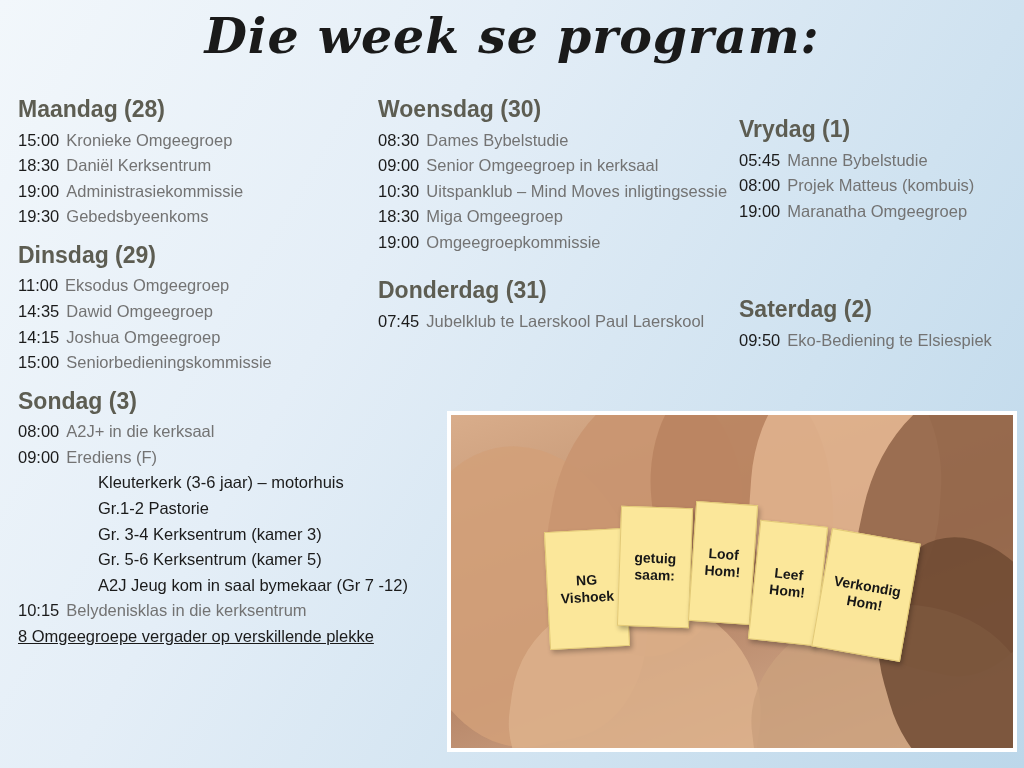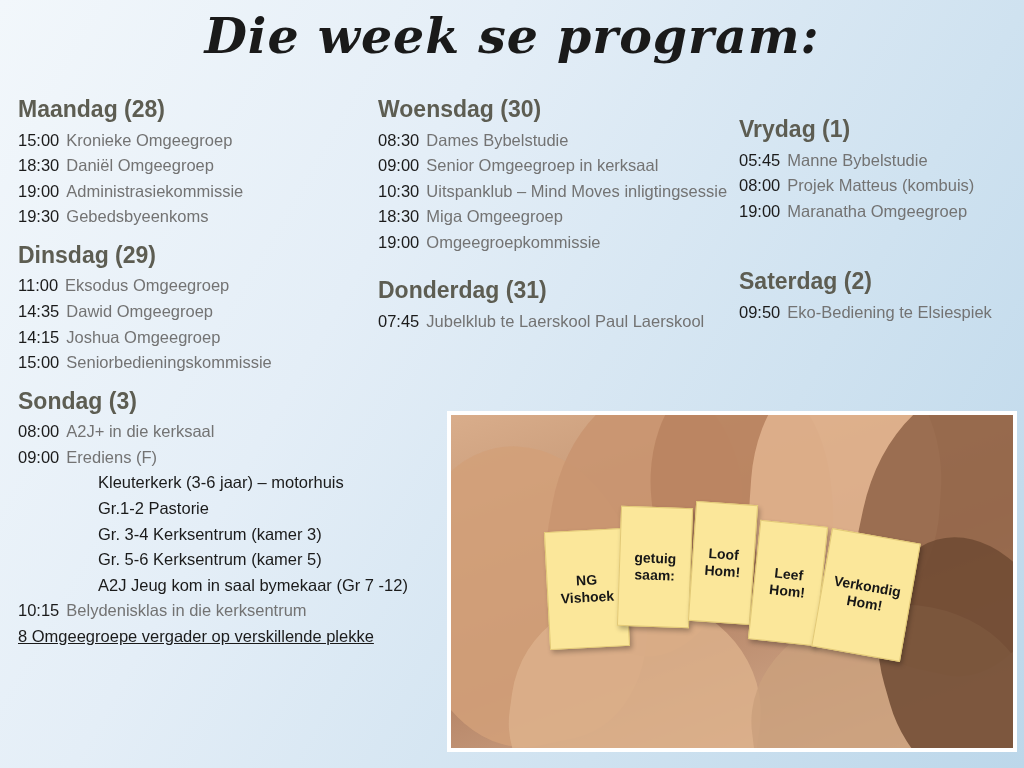--- a/index.html
+++ b/index.html
@@ -129,21 +129,21 @@
   <div class="col col-left">
 
     <div class="block">
       <div class="day-head">Maandag (28)</div>
       <div class="entry">
         <span class="time">15:00</span>
         <span class="text">Kronieke Omgeegroep</span>
       </div>
       <div class="entry">
         <span class="time">18:30</span>
-        <span class="text">Daniël Omgeegroep</span>
+        <span class="text">Daniël Kerksentrum</span>
       </div>
       <div class="entry">
         <span class="time">19:00</span>
         <span class="text">Administrasiekommissie</span>
       </div>
       <div class="entry">
         <span class="time">19:30</span>
         <span class="text">Gebedsbyeenkoms</span>
       </div>
     </div>
@@ -239,21 +239,21 @@
       <div class="entry pad">
         <span class="time">08:00</span>
         <span class="text">Projek Matteus (kombuis)</span>
       </div>
       <div class="entry pad">
         <span class="time">19:00</span>
         <span class="text">Maranatha Omgeegroep</span>
       </div>
     </div>
 
-    <div class="block" style="margin-top:44px">
+    <div class="block" style="margin-top:72px">
       <div class="day-head indent">Saterdag (2)</div>
       <div class="entry pad">
         <span class="time">09:50</span>
         <span class="text">Eko-Bediening te Elsiespiek</span>
       </div>
     </div>
 
   </div>
 
   <div class="photo">

